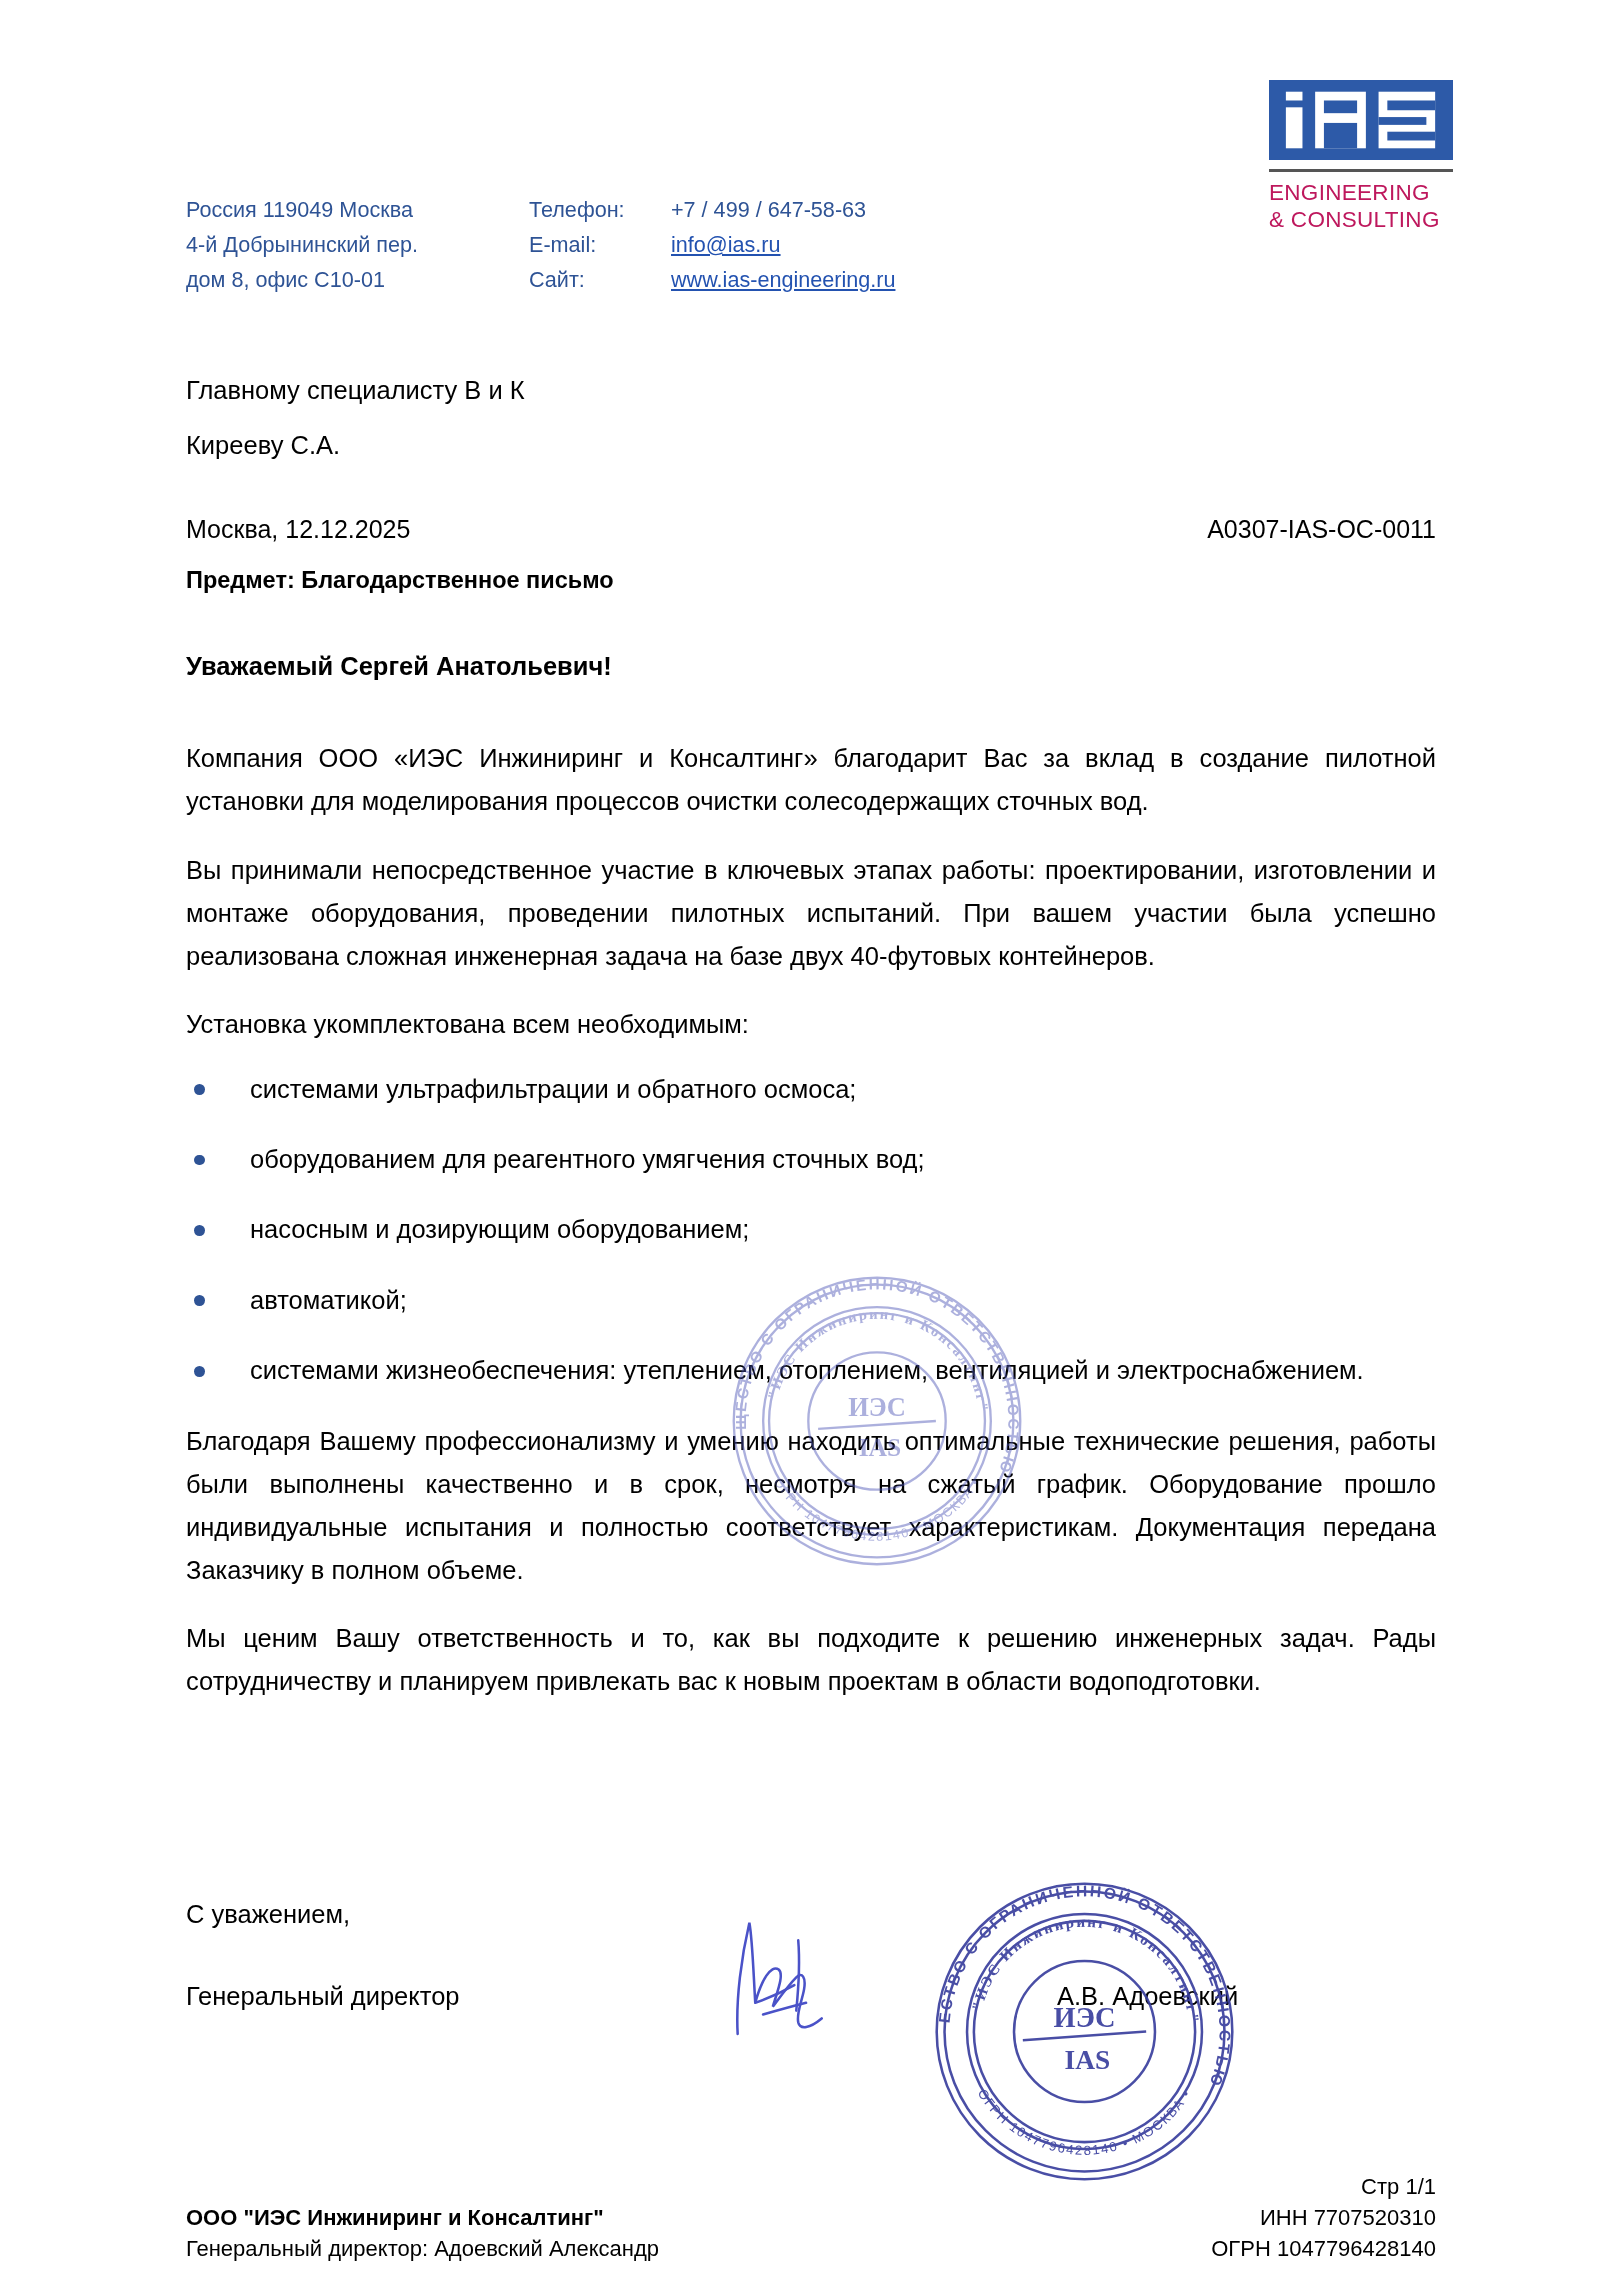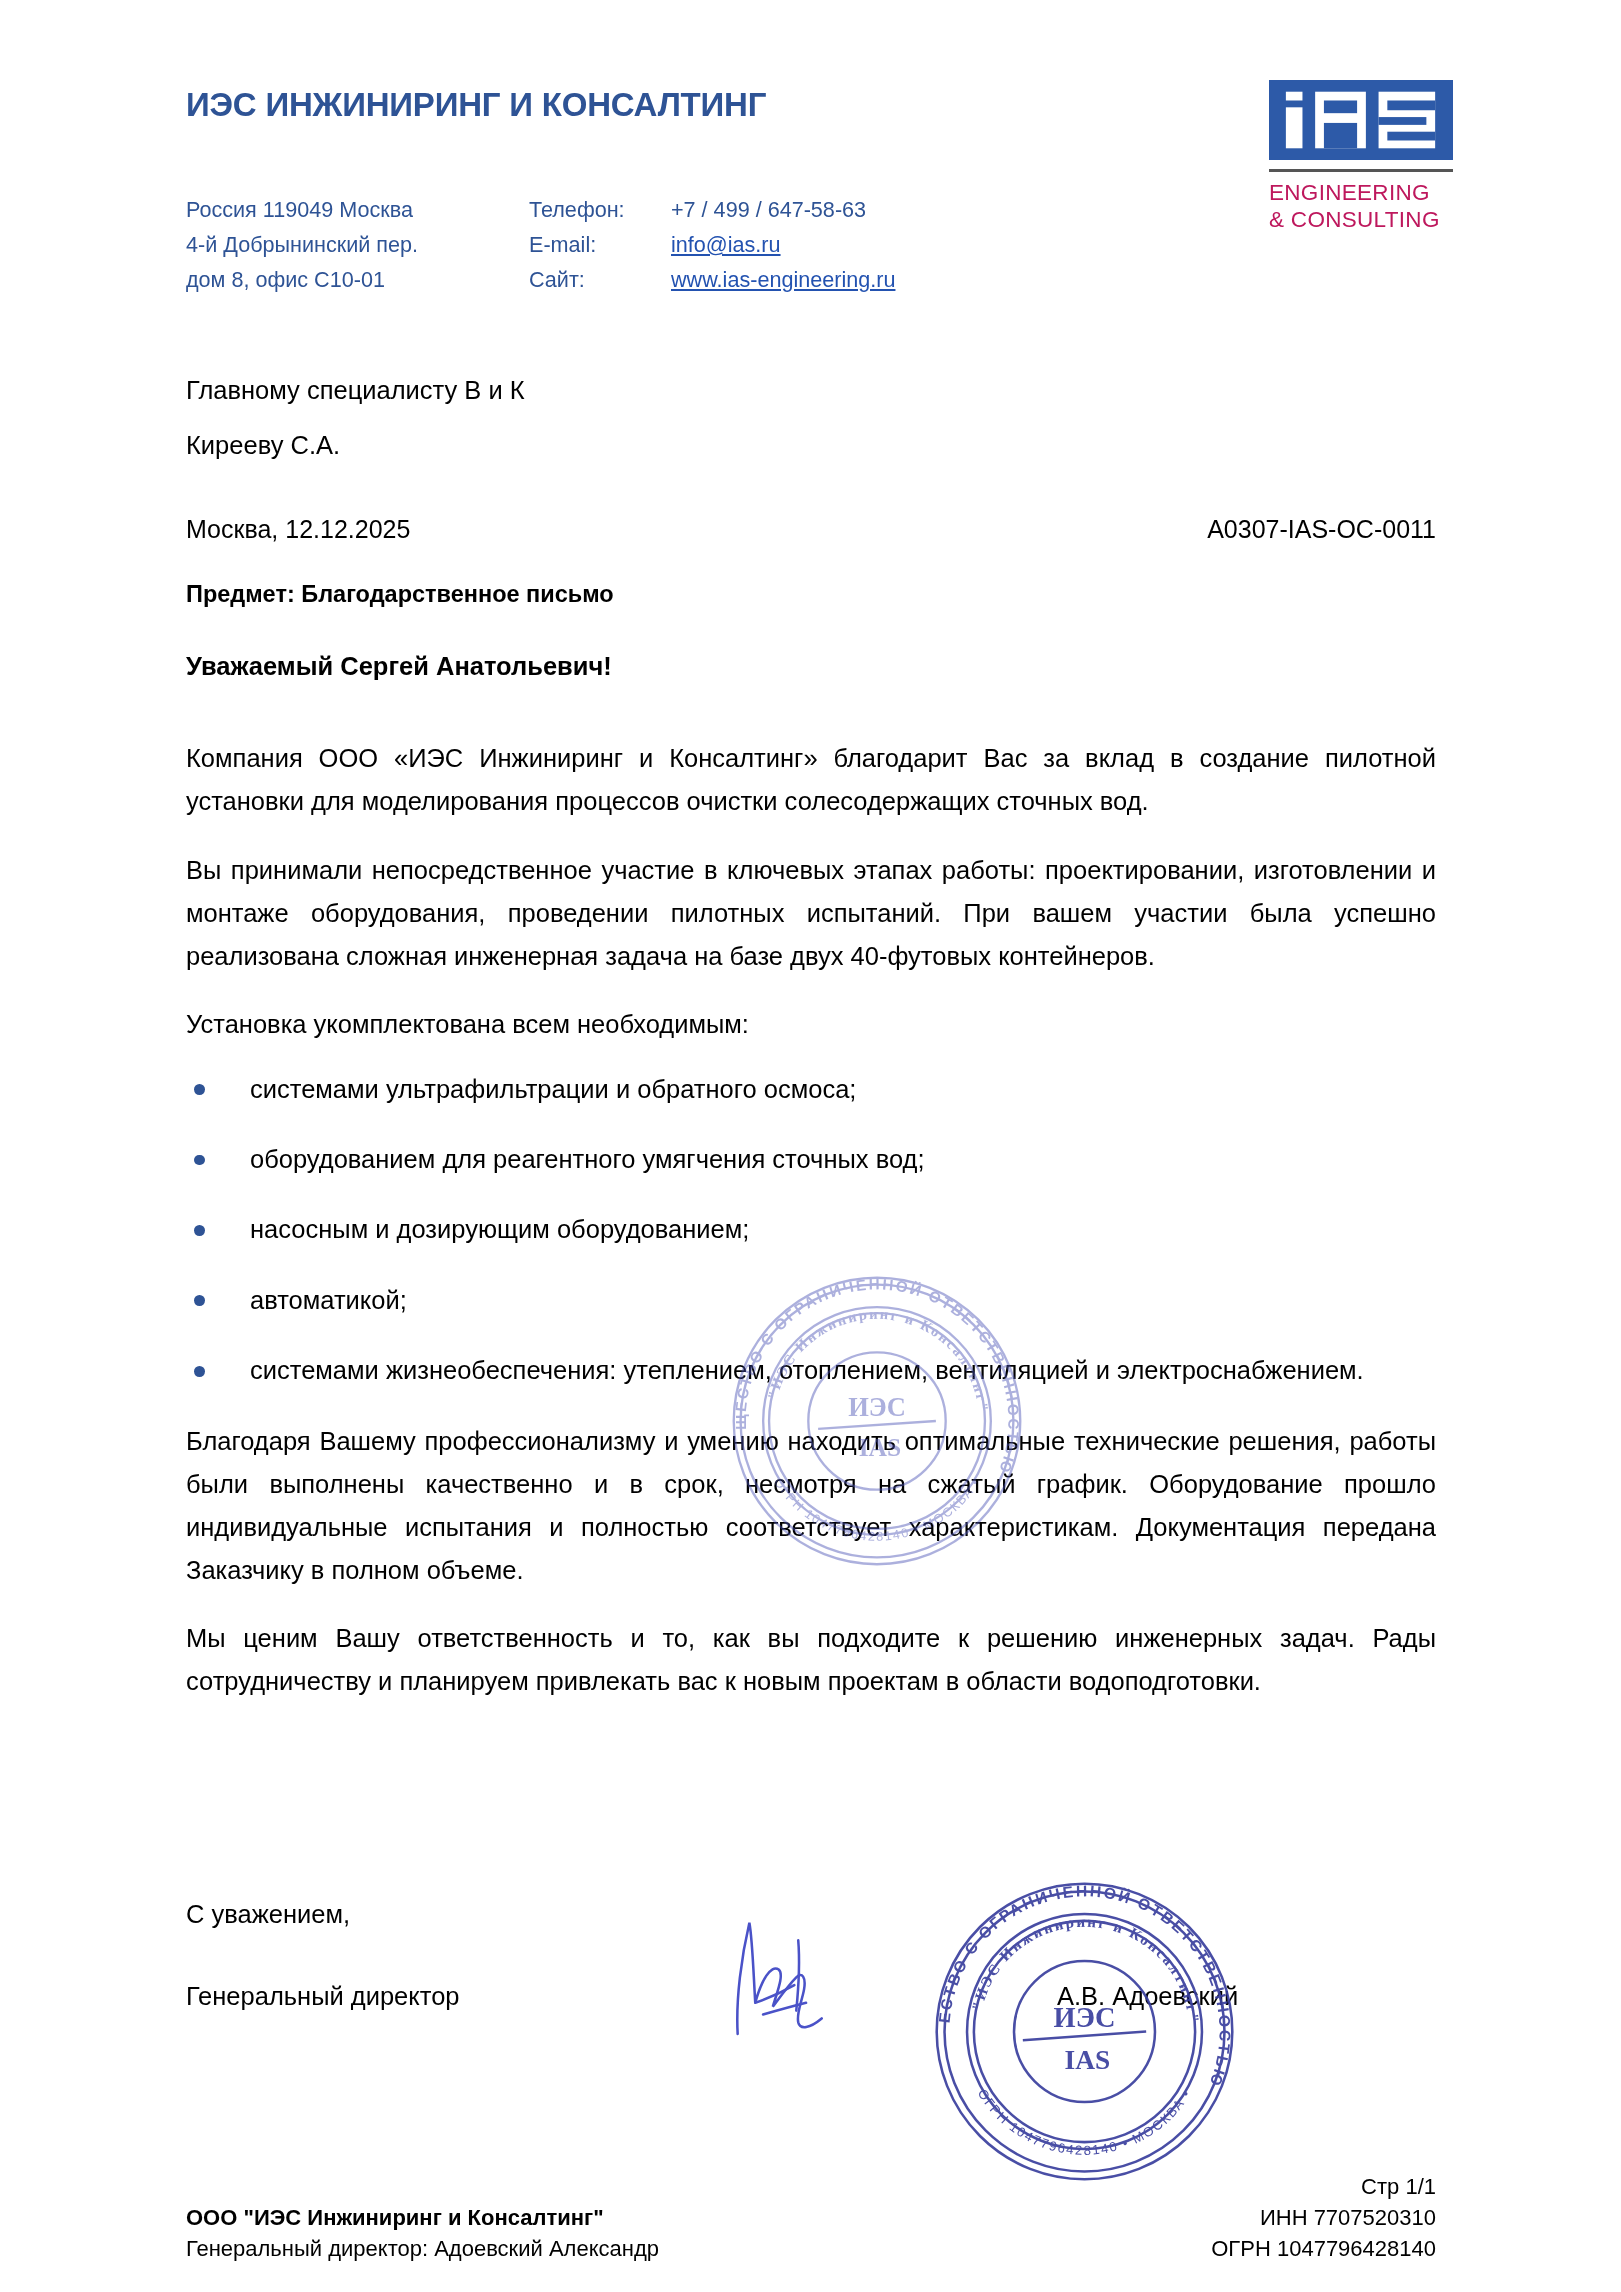--- a/index.html
+++ b/index.html
@@ -37,21 +37,21 @@
   .logo-sub{
     margin-top:6.9px;font-size:22.5px;line-height:27.4px;
     color:#be185d;letter-spacing:0.3px;
     font-family:"Liberation Sans","DejaVu Sans",sans-serif;
   }
 
   
   .recipient{position:absolute;left:186px;top:363px;font-size:25.5px;line-height:55px;}
   .daterow{position:absolute;left:186px;top:515px;width:1250px;font-size:25px;}
   .daterow .right{float:right;}
-  .subject{position:absolute;left:186px;top:581px;font-size:23.5px;font-weight:bold;}
+  .subject{position:absolute;left:186px;top:567px;font-size:23.5px;font-weight:bold;}
   .salutation{position:absolute;left:186px;top:652px;width:1250px;text-align:left;font-size:25.5px;font-weight:bold;}
 
   .content{position:absolute;left:186px;top:737px;width:1250px;}
   .para{
     font-size:25.5px;line-height:43px;text-align:justify;
     margin:0 0 25.5px 0;
     text-justify:inter-word;
   }
   .intro{font-size:25.5px;line-height:43px;margin:0 0 21.6px 0;}
 
@@ -89,21 +89,20 @@
   .footer .bold{font-weight:bold;}
   .clearfix::after{content:"";display:table;clear:both;}
 </style>
 </head>
 <body>
 
 <div class="page">
 
   <div class="header">
 
-    <div class="company-title">ИЭС ИНЖИНИРИНГ И КОНСАЛТИНГ</div>
 
     <div class="contacts">
       <table>
         <tbody>
             <tr>
           <td class="col-addr">Россия 119049 Москва</td>
           <td class="col-lbl">Телефон:</td>
           <td>
             <span class="plain">+7 / 499 / 647-58-63</span>
           </td>

